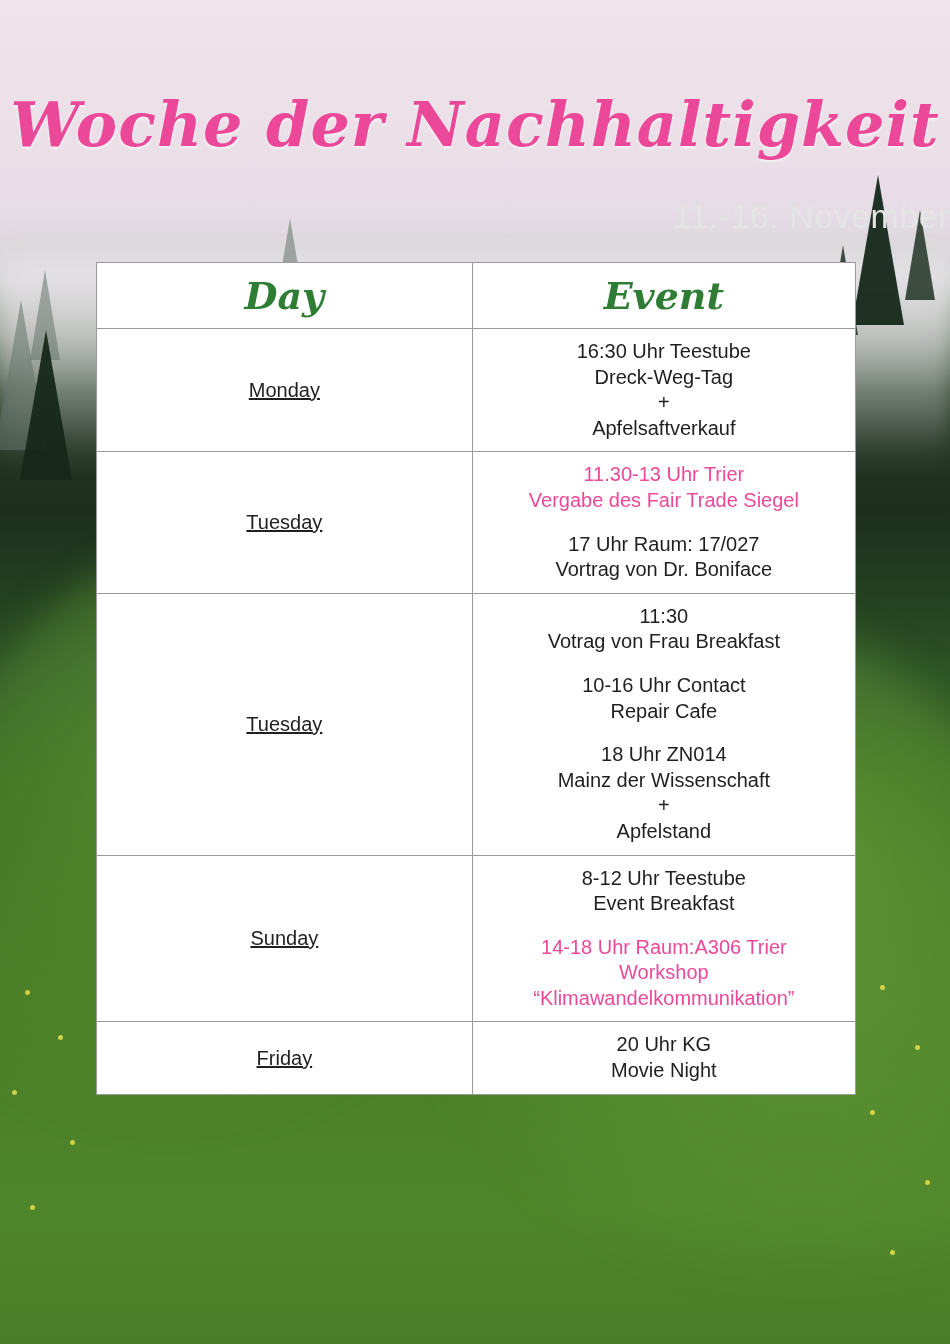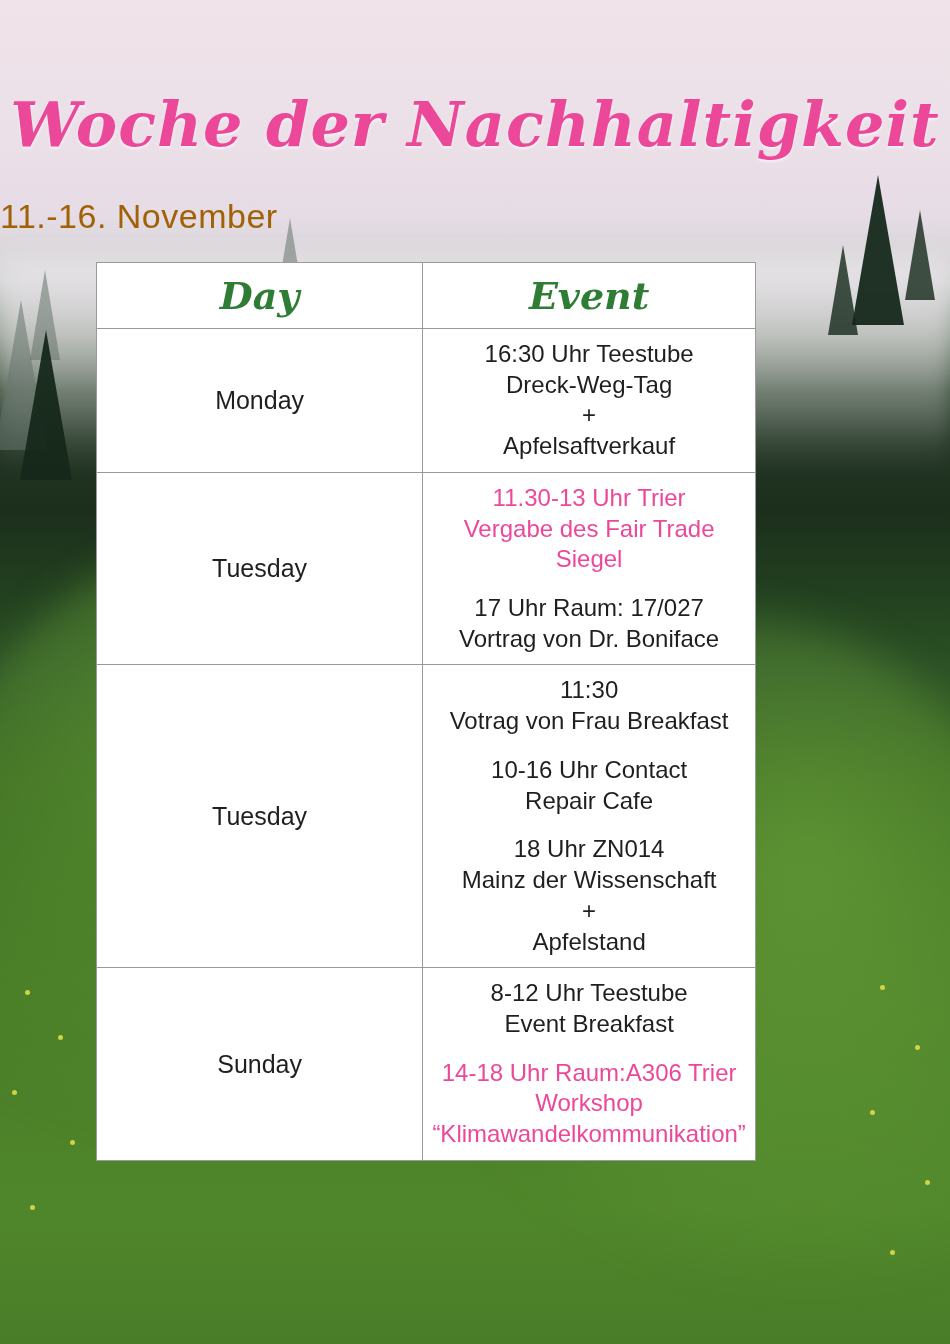--- a/index.html
+++ b/index.html
@@ -109,32 +109,32 @@
     font-size: 62px;
     letter-spacing: 1px;
     color: #ec4899;
     text-shadow: 0 2px 3px rgba(255,255,255,.65);
   }
   .subtitle {
     position: absolute;
     top: 197px;
     left: 0;
     width: 100%;
-    text-align: left;
+    text-align: right;
     font-size: 34px;
-    color: #a16207;
+    color: #e5e5e5;
     letter-spacing: .5px;
   }
 
   
   .table-wrap {
     position: absolute;
     left: 96px;
     top: 262px;
-    width: 660px;
+    width: 760px;
     background: #ffffff;
     box-shadow: 0 0 0 0 rgba(0,0,0,0);
   }
   table.schedule {
     width: 100%;
     border-collapse: collapse;
     background: #fff;
     table-layout: fixed;
   }
   table.schedule th,
@@ -149,26 +149,27 @@
 
   .head-cell {
     font-family: "DejaVu Serif", serif;
     font-style: italic;
     font-weight: bold;
     font-size: 38px;
     color: #2f7d35;
     padding: 16px 8px 18px;
   }
   .day-cell {
-    font-size: 25px;
+    font-size: 20px;
     color: #1f1f1f;
     font-weight: 400;
+    text-decoration: underline;
   }
   .event-cell {
-    font-size: 24px;
+    font-size: 20px;
     color: #1f1f1f;
     line-height: 1.28;
   }
   .event-block {
     margin: 0 0 18px;
   }
   .event-block:last-child {
     margin-bottom: 0;
   }
   .event-block.muted {
@@ -272,15 +273,24 @@
               <span class="event-line">8-12 Uhr Teestube</span>
               <span class="event-line">Event Breakfast</span>
             </div>
             <div class="event-block muted">
               <span class="event-line">14-18 Uhr Raum:A306 Trier</span>
               <span class="event-line">Workshop</span>
               <span class="event-line">“Klimawandelkommunikation”</span>
             </div>
           </td>
         </tr>
+        <tr>
+          <td class="day-cell">Friday</td>
+          <td class="event-cell">
+            <div class="event-block">
+              <span class="event-line">20 Uhr KG</span>
+              <span class="event-line">Movie Night</span>
+            </div>
+          </td>
+        </tr>
       </tbody>
   </table>
 </div>
 
 </body></html>

